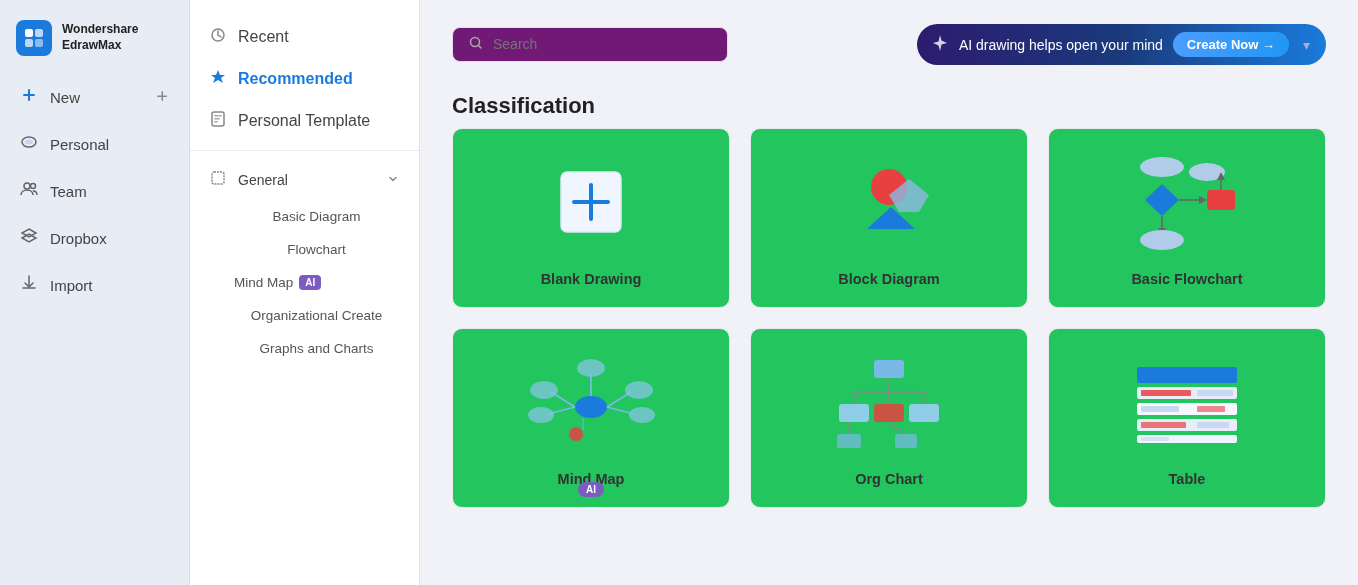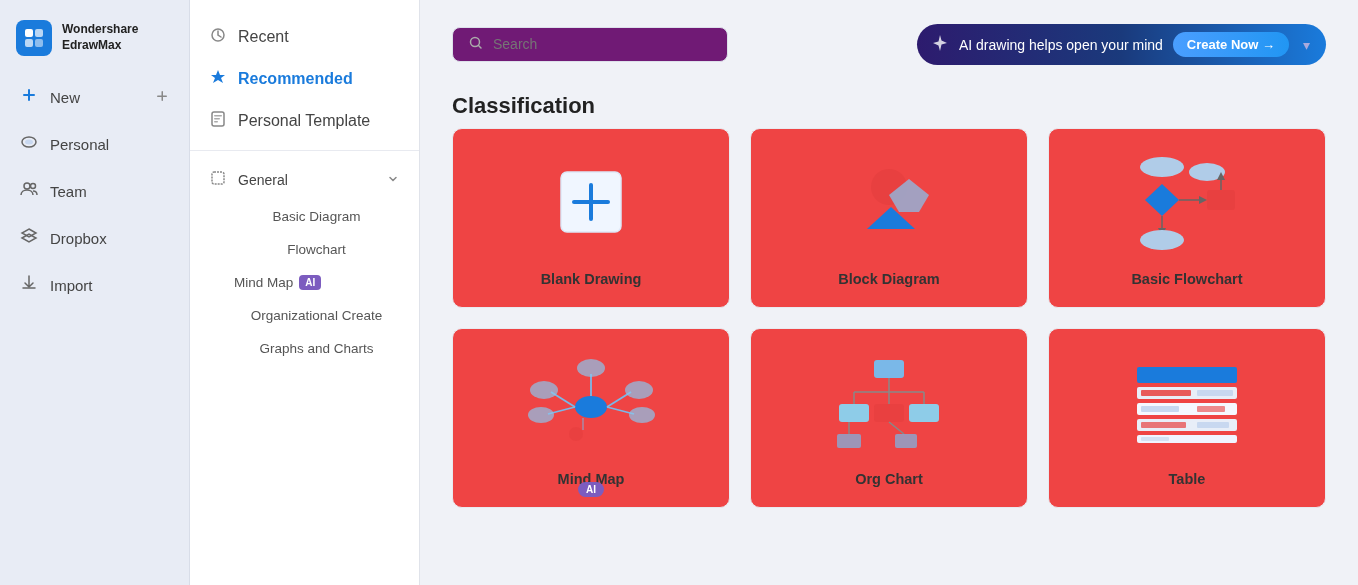--- a/index.html
+++ b/index.html
@@ -176,21 +176,21 @@
       color: #222;
       margin-bottom: 9px;
     }
 
     .cards-grid {
       display: grid;
       grid-template-columns: repeat(3, 1fr);
       gap: 20px;
     }
     .card {
-      background: #ef4444;
+      background: #22c55e;
       border-radius: 10px;
       padding: 20px;
       display: flex;
       flex-direction: column;
       align-items: center;
       justify-content: center;
       min-height: 180px;
       cursor: pointer;
       border: 1px solid #e8eaf0;
       transition: box-shadow 0.2s;

